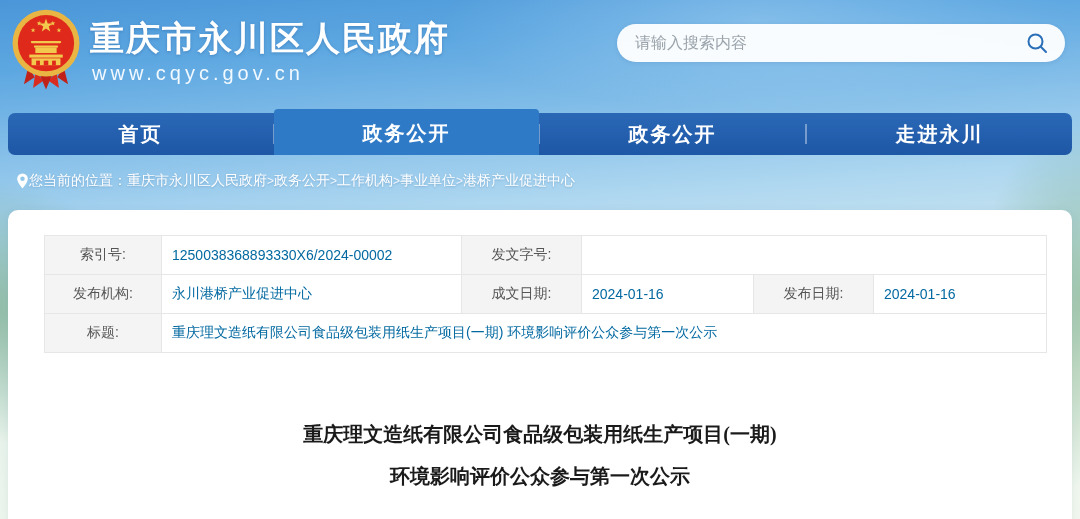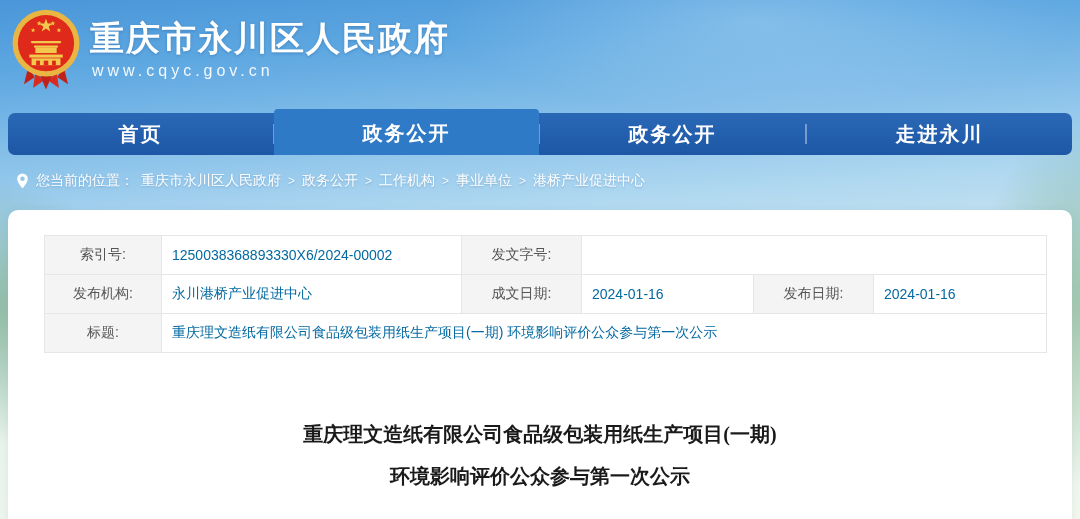--- a/index.html
+++ b/index.html
@@ -17,21 +17,21 @@
   
   .header { position: absolute; top: 0; left: 0; width: 100%; height: 108px; }
   .emblem { position: absolute; left: 8px; top: 8px; width: 76px; height: 84px; }
   .site-title {
     position: absolute; left: 90px; top: 16px;
     font-size: 34px; font-weight: bold; color: #ffffff;
     letter-spacing: 2px; text-shadow: 0 1px 3px rgba(30,80,140,0.35);
   }
   .site-url {
     position: absolute; left: 92px; top: 62px;
-    font-size: 16px; color: #f2f9ff; letter-spacing: 4px;
+    font-size: 20px; color: #f2f9ff; letter-spacing: 4px;
   }
   .search-box {
     position: absolute; right: 15px; top: 24px;
     width: 448px; height: 38px;
     background: rgba(255,255,255,0.95);
     border-radius: 19px;
     display: flex; align-items: center;
     padding: 0 14px 0 18px;
     box-shadow: 0 1px 4px rgba(40,90,150,0.15);
   }
@@ -63,21 +63,21 @@
     padding-top: 2px;
   }
   .nav-divider {
     width: 1px; height: 20px; align-self: center;
     background: rgba(255,255,255,0.38);
   }
 
   
   .breadcrumb {
     position: absolute; left: 16px; top: 172px; right: 16px;
-    display: flex; align-items: center; gap: 7px;
+    display: flex; align-items: center; 
     font-size: 14px; color: #ffffff;
     text-shadow: 0 1px 2px rgba(60,110,160,0.35);
     white-space: nowrap;
   }
   .breadcrumb .crumb { color: #ffffff; cursor: pointer; text-decoration: none; }
   .breadcrumb .sep { color: #f0f7ff; font-size: 12px; }
   .pin-icon { width: 13px; height: 16px; flex: 0 0 auto; }
 
   
   .card {
@@ -136,20 +136,29 @@
     <rect x="28" y="61" width="44" height="4" fill="#f2c94c"></rect>
     <rect x="31" y="66" width="38" height="9" fill="#f2c94c"></rect>
     <rect x="37" y="69" width="5" height="6" fill="#df2a1b"></rect>
     <rect x="47" y="69" width="6" height="6" fill="#df2a1b"></rect>
     <rect x="58" y="69" width="5" height="6" fill="#df2a1b"></rect>
   </svg>
 
   <div class="site-title">重庆市永川区人民政府</div>
   <div class="site-url">www.cqyc.gov.cn</div>
 
+  <div class="search-box">
+    <input class="search-input" type="text" placeholder="请输入搜索内容" style="">
+    <button class="search-btn">
+      <svg width="24" height="24" viewBox="0 0 24 24" fill="none">
+        <circle cx="10.5" cy="10.5" r="7" stroke="#2a6fb8" stroke-width="2"></circle>
+        <line x1="15.8" y1="15.8" x2="21" y2="21" stroke="#2a6fb8" stroke-width="2" stroke-linecap="round"></line>
+      </svg>
+    </button>
+  </div>
 </div>
 
 <div class="navbar">
   <div class="nav-item">
     <span>首页</span>
   </div>
   <span class="nav-divider"></span>
   <div class="nav-item active">
     <span>政务公开</span>
   </div>

